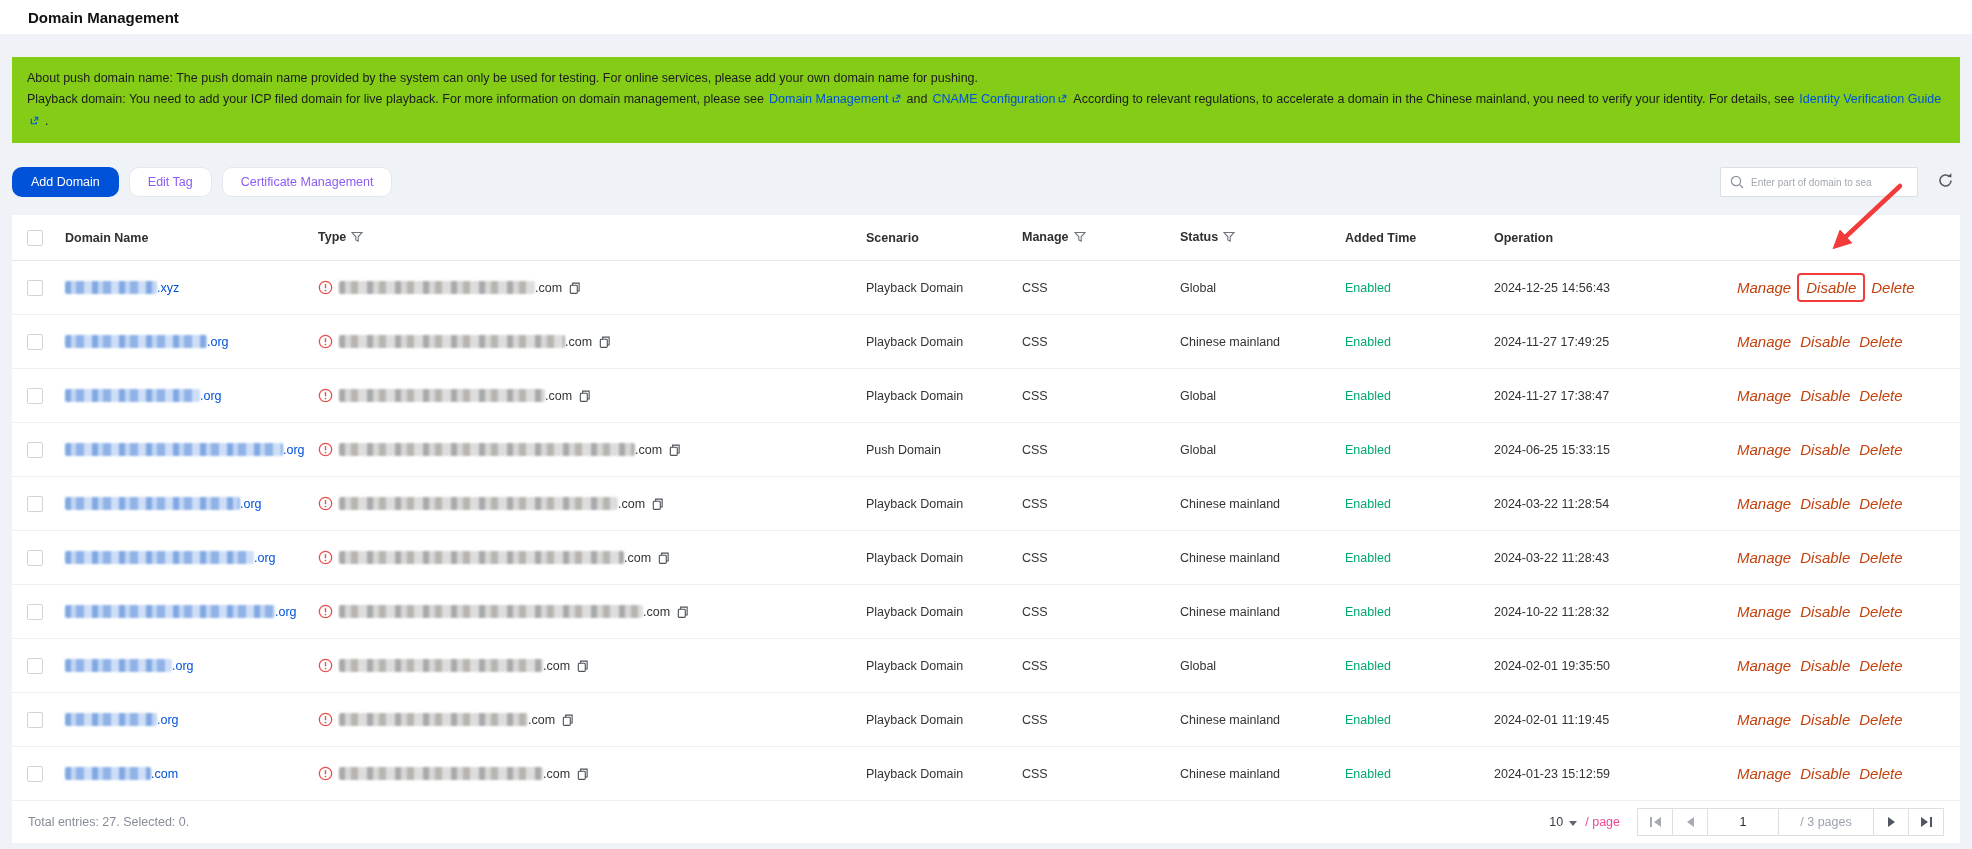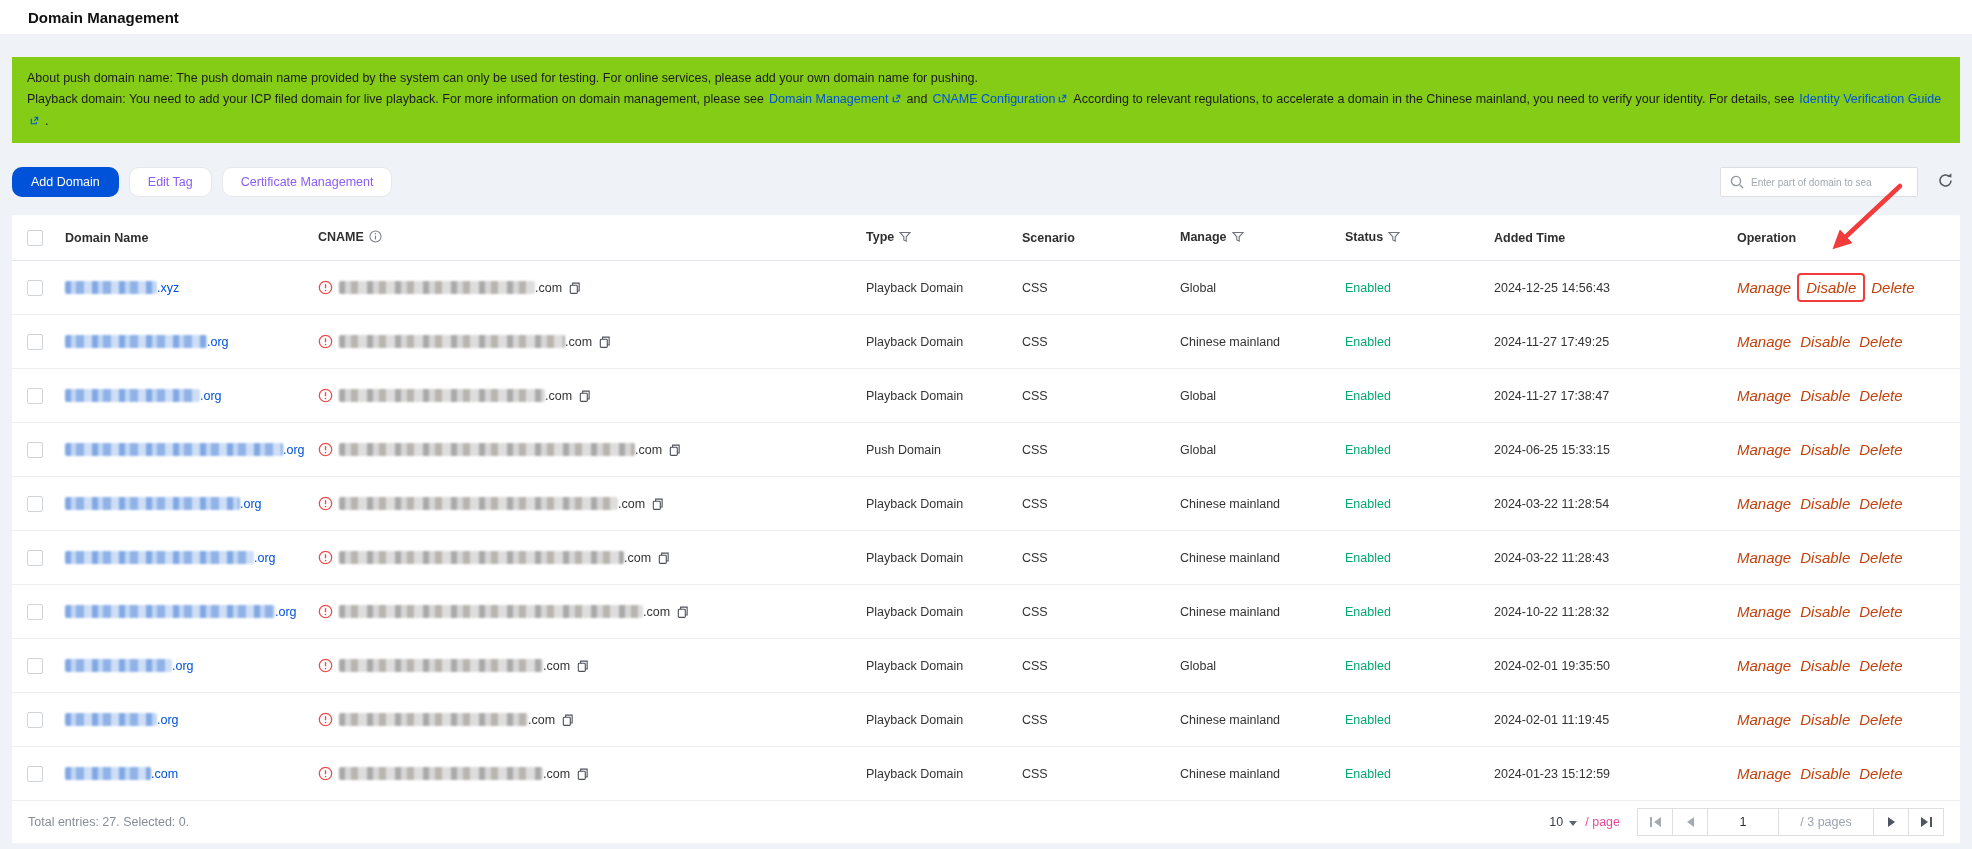--- a/index.html
+++ b/index.html
@@ -116,25 +116,20 @@
               <polygon points="16.9,1.6 16.9,6.4 12.1,5.2" fill="#55595f"></polygon>
             </svg></span>
         </button>
     </div>
   </div>
 
   <div class="card">
     <div class="grid thead">
       <div class="cell cb-cell"><span class="cb"></span></div>
       <div class="cell"><span>Domain Name</span></div>
-      <div class="cell"><span>CNAME</span><span class="hdr-ico"><svg width="13" height="13" viewBox="0 0 14 14">
-              <circle cx="7" cy="7" r="6" fill="none" stroke="#777c83" stroke-width="1.1"></circle>
-              <path d="M7 6.2v4" stroke="#777c83" stroke-width="1.2"></path>
-              <circle cx="7" cy="4" r="0.8" fill="#777c83"></circle>
-            </svg></span></div>
       <div class="cell"><span>Type</span><span class="hdr-ico"><svg width="12" height="12" viewBox="0 0 12 12">
               <path d="M1 1.5h10L7.2 5.8v4.4L4.8 9V5.8z" fill="none" stroke="#6f747b" stroke-width="1.1"></path>
             </svg></span></div>
       <div class="cell"><span>Scenario</span></div>
       <div class="cell"><span>Manage</span><span class="hdr-ico"><svg width="12" height="12" viewBox="0 0 12 12">
               <path d="M1 1.5h10L7.2 5.8v4.4L4.8 9V5.8z" fill="none" stroke="#6f747b" stroke-width="1.1"></path>
             </svg></span></div>
       <div class="cell"><span>Status</span><span class="hdr-ico"><svg width="12" height="12" viewBox="0 0 12 12">
               <path d="M1 1.5h10L7.2 5.8v4.4L4.8 9V5.8z" fill="none" stroke="#6f747b" stroke-width="1.1"></path>
             </svg></span></div>

